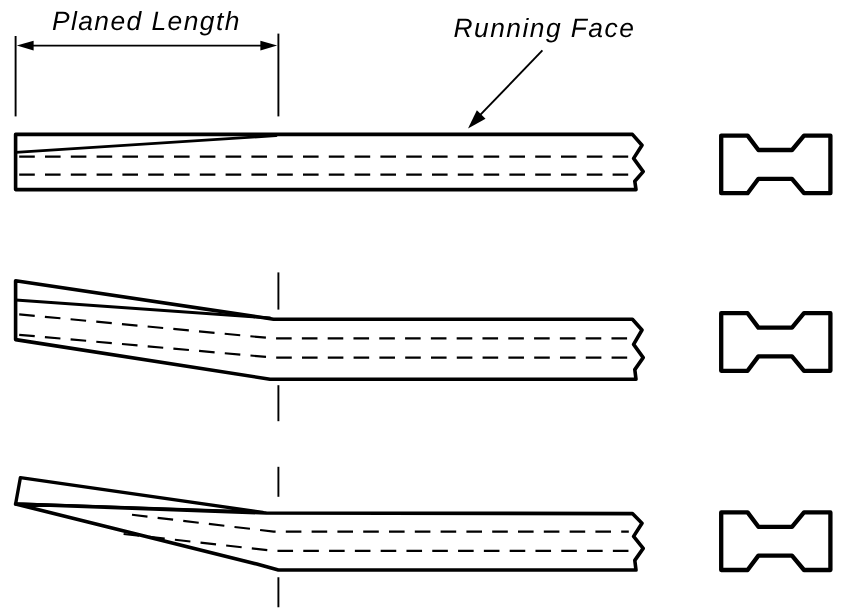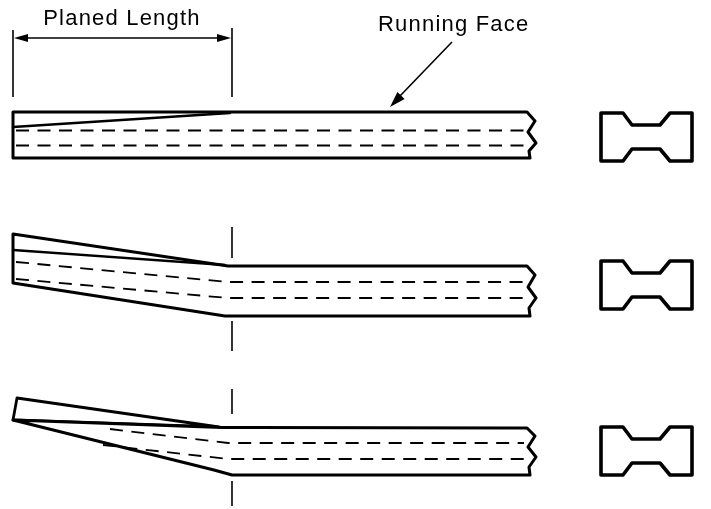--- a/index.html
+++ b/index.html
@@ -1,17 +1,17 @@
 <!DOCTYPE html>
 <html style="--line: #000000; --bg: #ffffff; --removed: #c0c0c0;"><head>
 <meta charset="utf-8">
 <style>
   :root { --line:#000000; --bg:#ffffff; --removed:#c0c0c0; }
   html,body { margin:0; padding:0; background:var(--bg); }
-  .stage { width:711px; height:509px; background:var(--bg); position:relative; overflow:hidden; }
+  .stage { width:711px; height:509px; background:var(--bg); position:relative; overflow:hidden;font-style:italic; }
   svg { display:block; }
   .outline { fill:#ffffff; stroke:var(--line); stroke-width:3; stroke-linejoin:round; stroke-linecap:round; }
   .wedge   { fill:#ffffff; stroke:var(--line); stroke-width:2.8; stroke-linejoin:round; stroke-linecap:round; }
   .cut  { stroke:var(--line); stroke-width:2.4; fill:none; stroke-linecap:round; }
   .dash { stroke:var(--line); stroke-width:1.8; fill:none; stroke-dasharray:13 8.5; }
   .cl   { stroke:var(--line); stroke-width:1.6; fill:none; }
   .dim  { stroke:var(--line); stroke-width:1.6; fill:none; }
   .lead { stroke:var(--line); stroke-width:1.6; fill:none; }
   .ah   { fill:var(--line); stroke:none; }
   .xs   { fill:#ffffff; stroke:var(--line); stroke-width:3.6; stroke-linejoin:round; }

